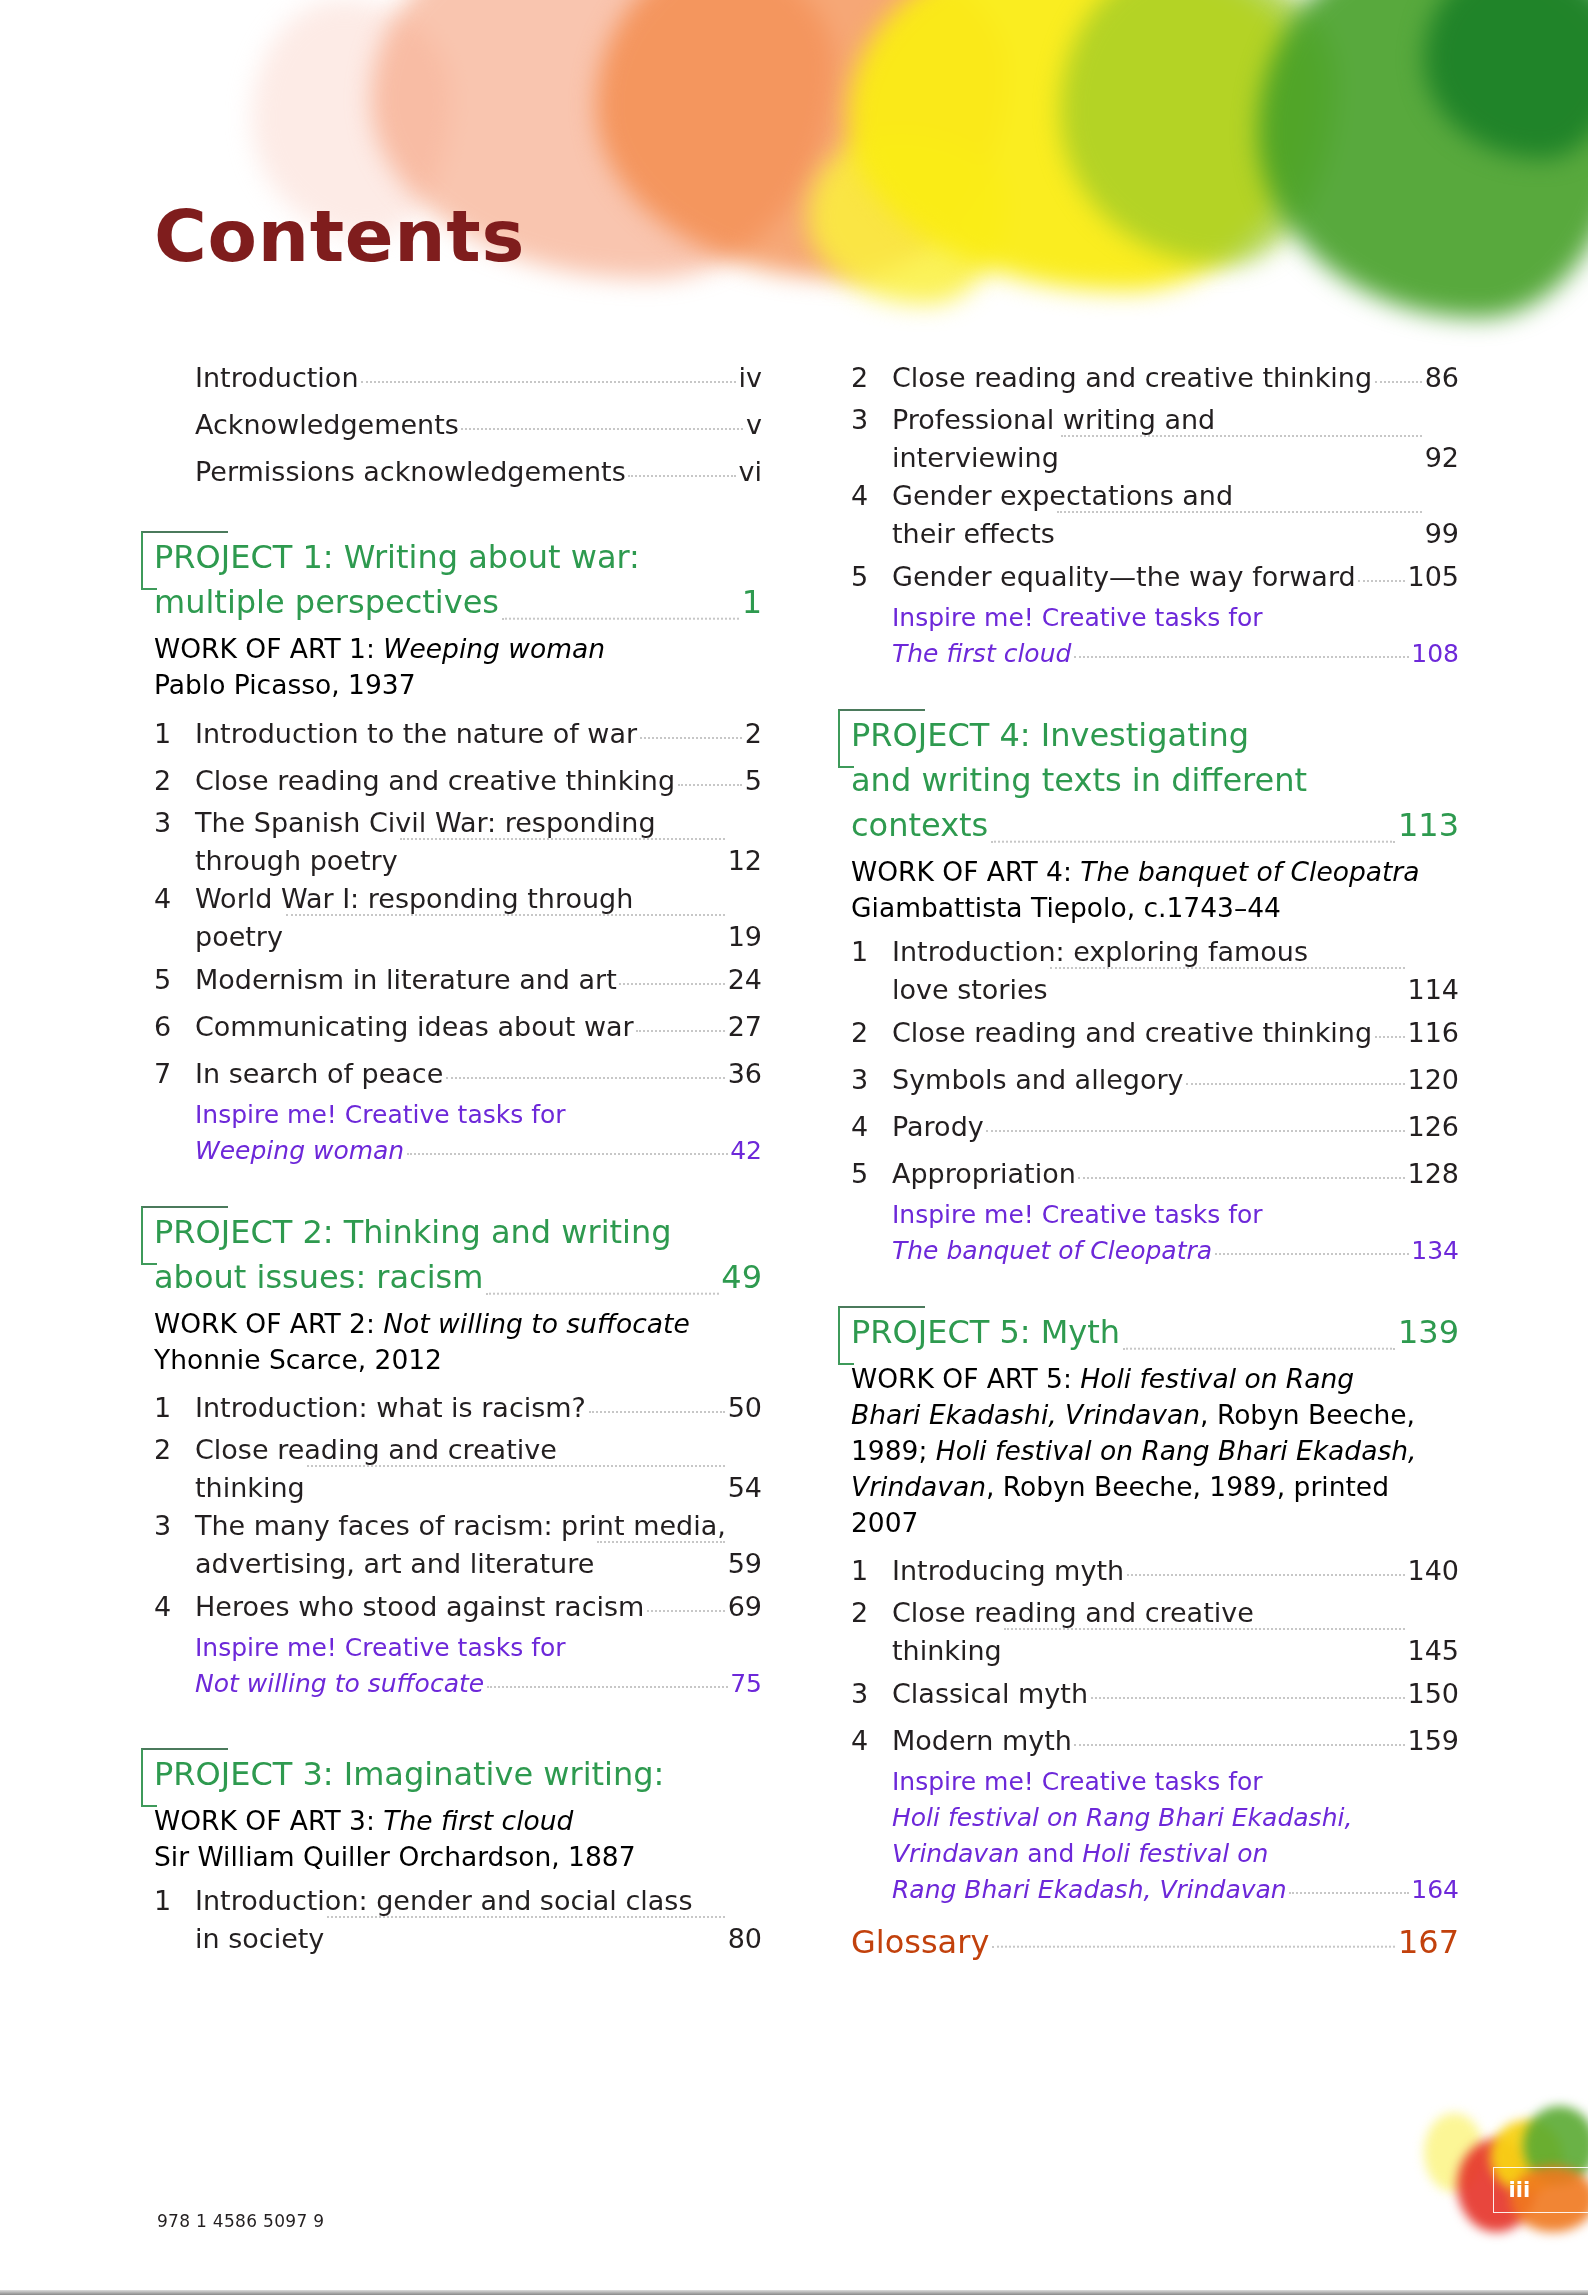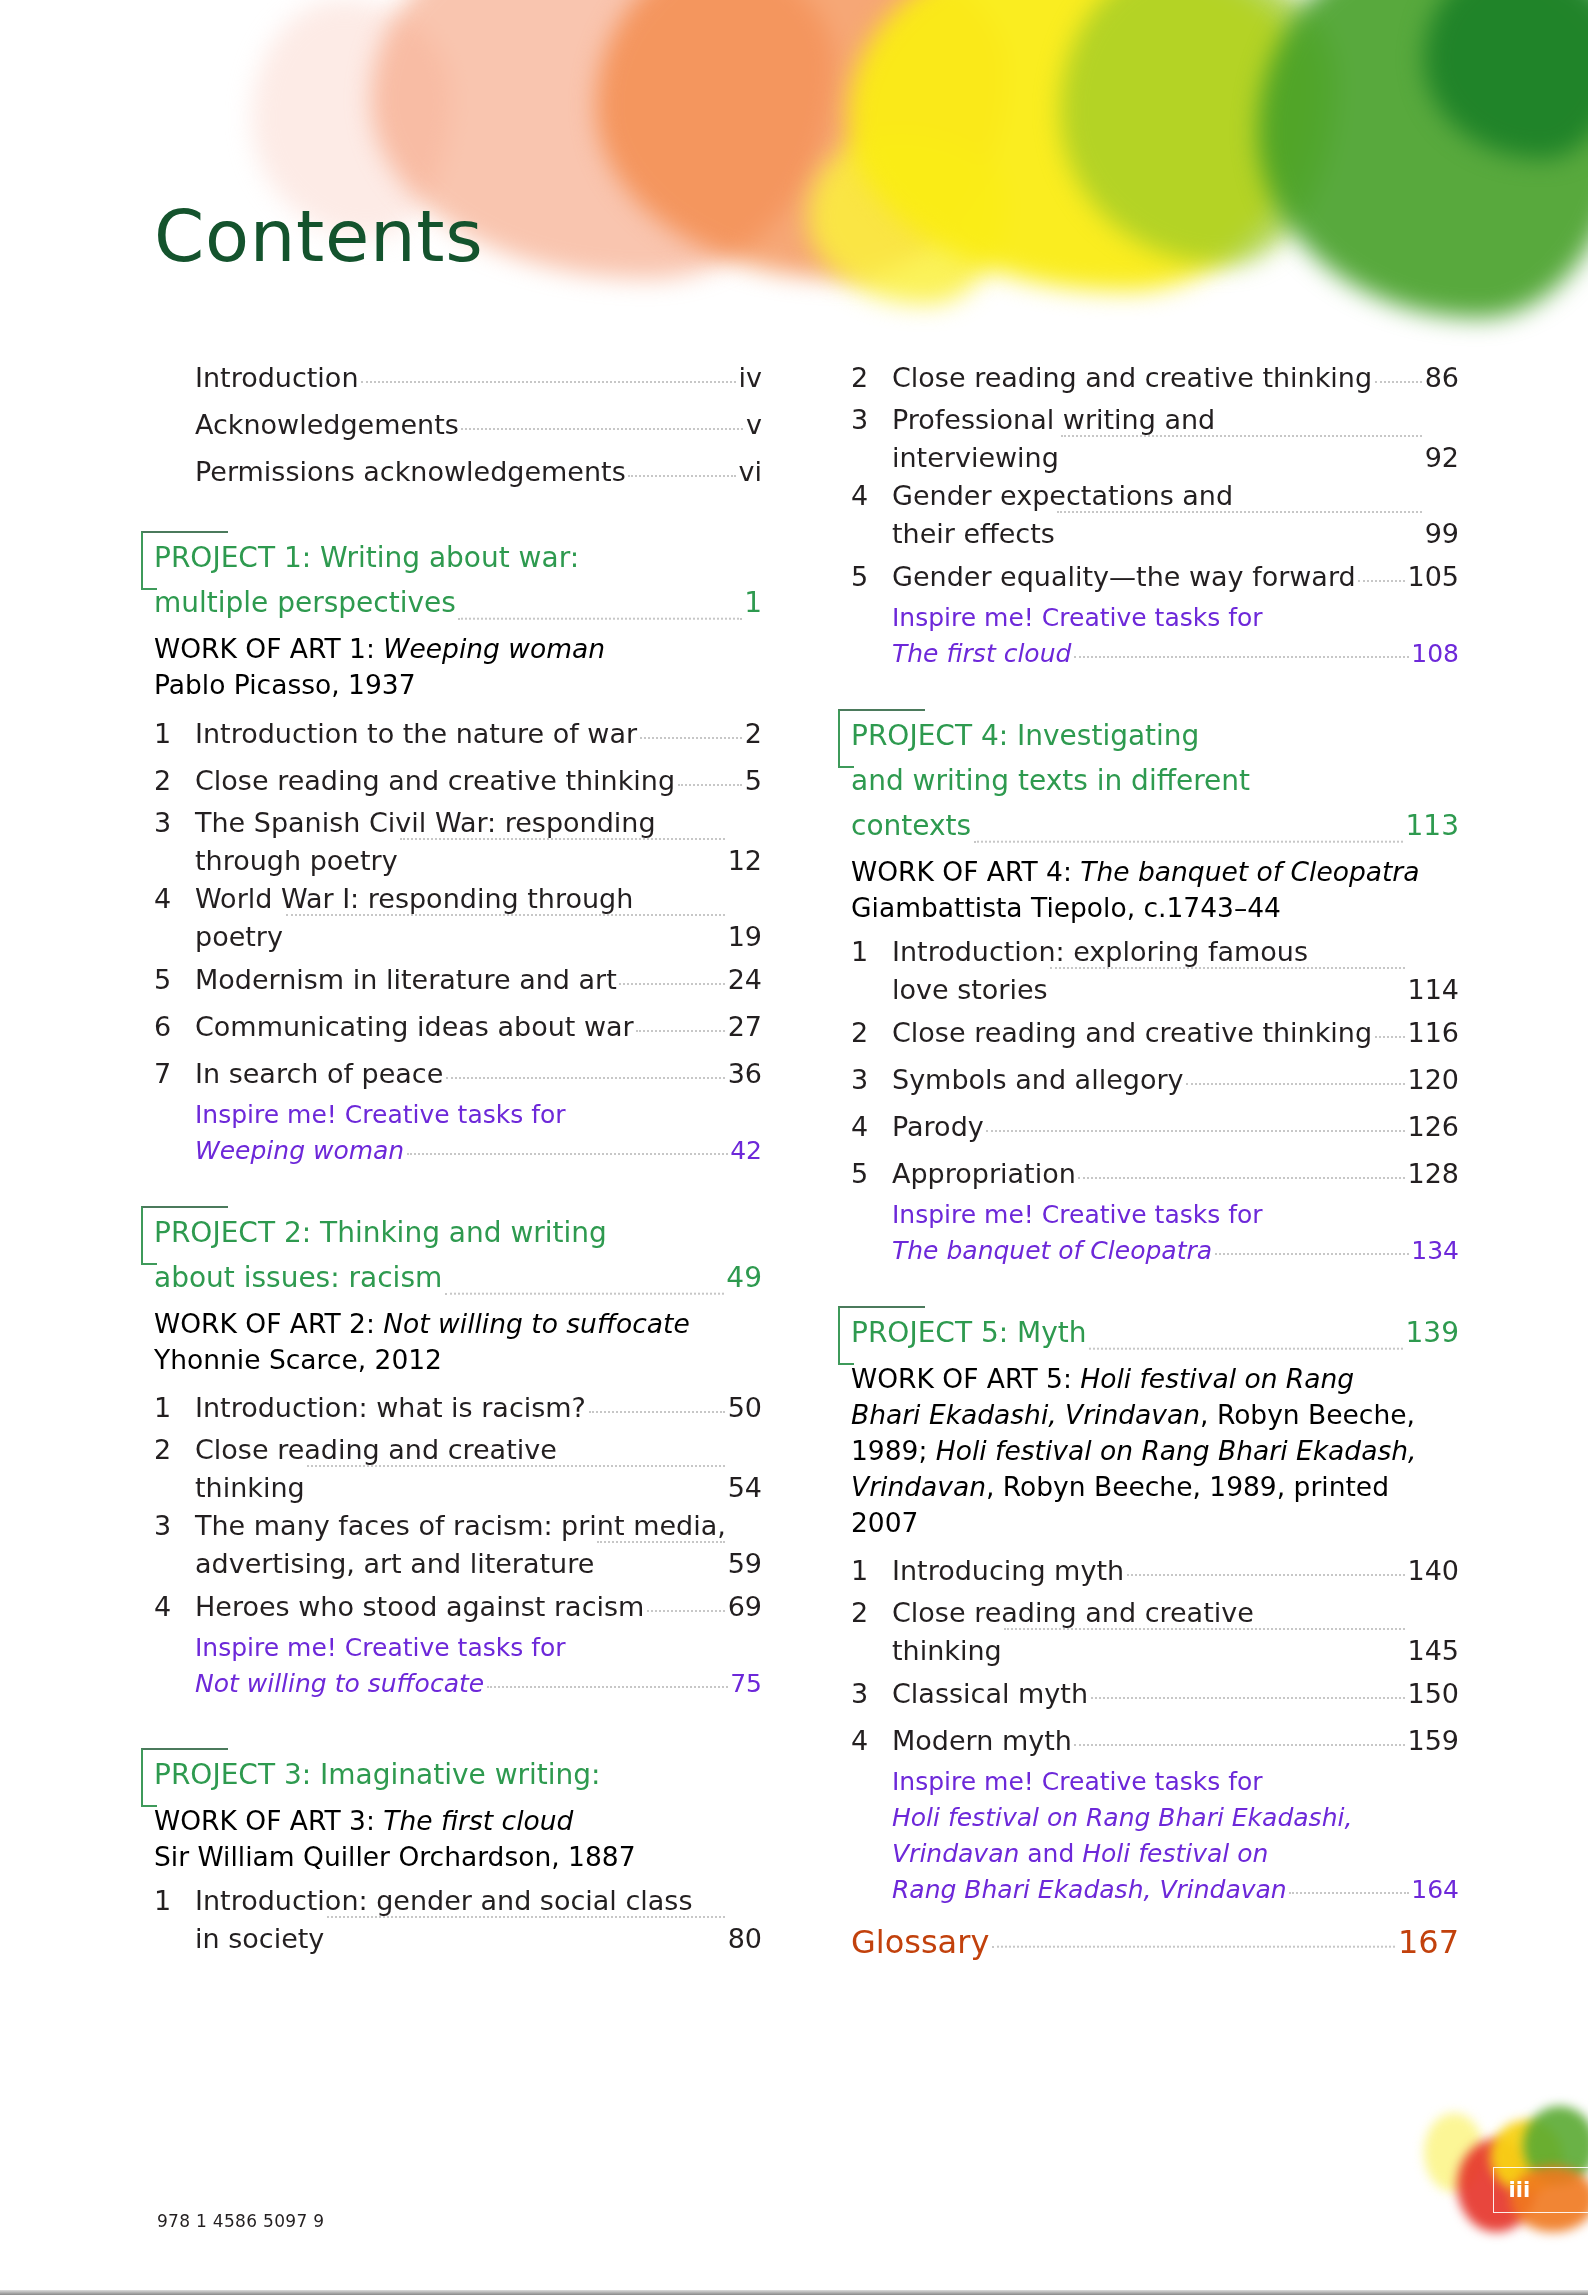--- a/index.html
+++ b/index.html
@@ -19,22 +19,22 @@
   .b2 { left: 596px; top: -66px; width: 411px; height: 344px; background: rgba(242,130,60,0.70); }
   .b3 { left: 848px; top: -53px; width: 464px; height: 344px; background: rgba(250,236,20,0.95); }
   .b4 { left: 1060px; top: -40px; width: 278px; height: 305px; background: rgba(150,200,40,0.70); }
   .b5 { left: 1258px; top: -53px; width: 371px; height: 371px; background: rgba(70,160,40,0.90); }
   .b6 { left: 1424px; top: -40px; width: 199px; height: 199px; background: rgba(30,130,40,0.95); }
   .b7 { left: 808px; top: 132px; width: 199px; height: 172px; background: rgba(250,240,60,0.85); }
   .b8 { left: 252px; top: 0px; width: 199px; height: 238px; background: rgba(250,210,200,0.45); }
 
   .title {
     position: absolute; left: 154px; top: 154px;
-    font-family: "DejaVu Sans", sans-serif; font-size: 72px; font-weight: normal;
-    color: #14532d; letter-spacing: 0.7px; line-height: 1; margin-top: 46px;
+    font-family: "DejaVu Sans", sans-serif; font-size: 72px; font-weight: bold;
+    color: #7f1d1d; letter-spacing: 0.7px; line-height: 1; margin-top: 46px;
   }
 
   .col { position: absolute; }
   .col-left { left: 154px; top: 354px; width: 608px; }
   .col-right { left: 851px; top: 354px; width: 608px; }
 
   .row {
     display: flex; align-items: baseline; position: relative;
     font-size: 27px; line-height: 47px;
   }
@@ -48,21 +48,21 @@
 
   .two-line { display: block; font-size: 27px; line-height: 38px; position: relative; }
   .two-line .line1 { display: flex; }
   .two-line .line1 .num { width: 41px; flex: none; }
   .two-line .line2 { display: flex; align-items: flex-start; padding-left: 41px; }
   .two-line .line2 .dots { flex: 1; margin: 0 2.6px; border-bottom: 2px dotted #c7c7c7; transform: translateY(-4px); }
 
   .front-item { padding-left: 41px; }
   .front-item .row { line-height: 47px; }
 
-  .project { position: relative; margin-top: 20px; color: #2e9a4f; font-size: 28px; line-height: 45px; }
+  .project { position: relative; margin-top: 20px; color: #2e9a4f; font-size: 32px; line-height: 45px; }
   .project .bracket {
     position: absolute; left: -13.2px; top: -4px; width: 85px; height: 57px;
     border-top: 2px solid #4b7a5c; border-left: 2px solid #3e9a5a;
   }
   .project .bracket::after {
     content: ""; position: absolute; left: -2px; bottom: 0; width: 16px; border-bottom: 2px solid #3e9a5a;
   }
   .project .pline { display: flex; align-items: flex-end; }
   .project .pline .dots { flex: 1; margin: 0 2.6px; border-bottom: 2px dotted #c7c7c7; transform: translateY(-5.3px); }
 

